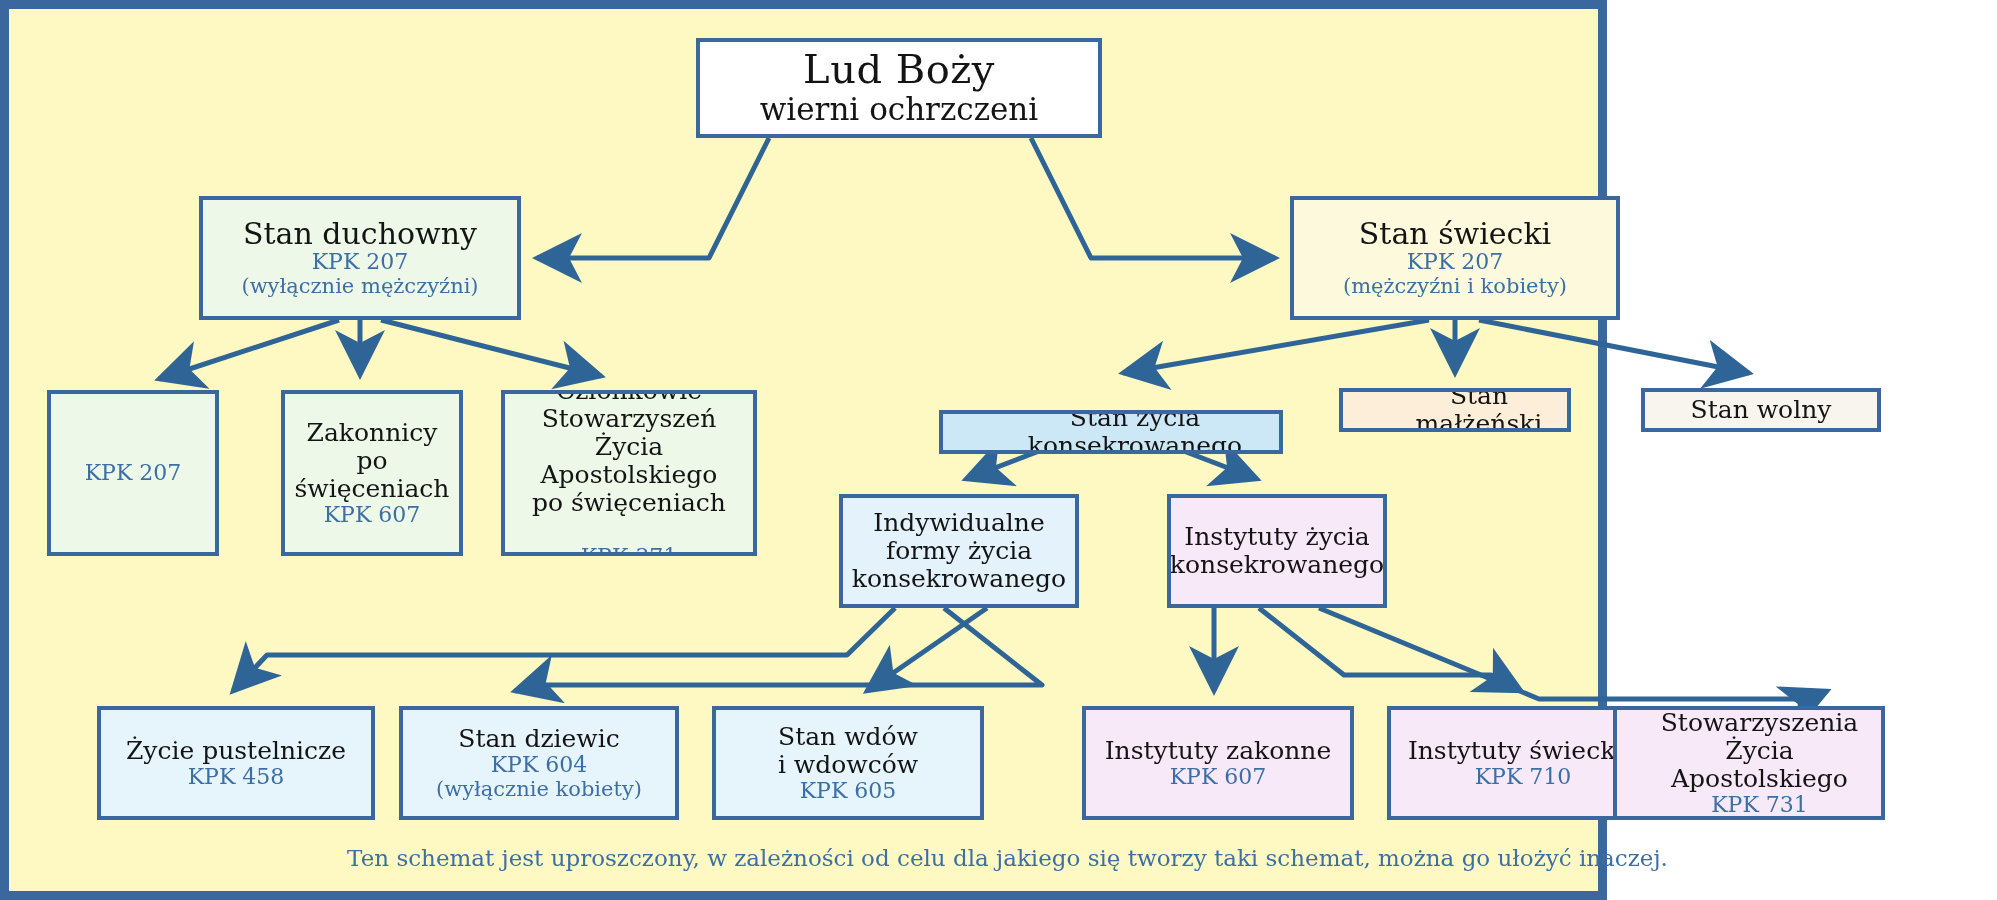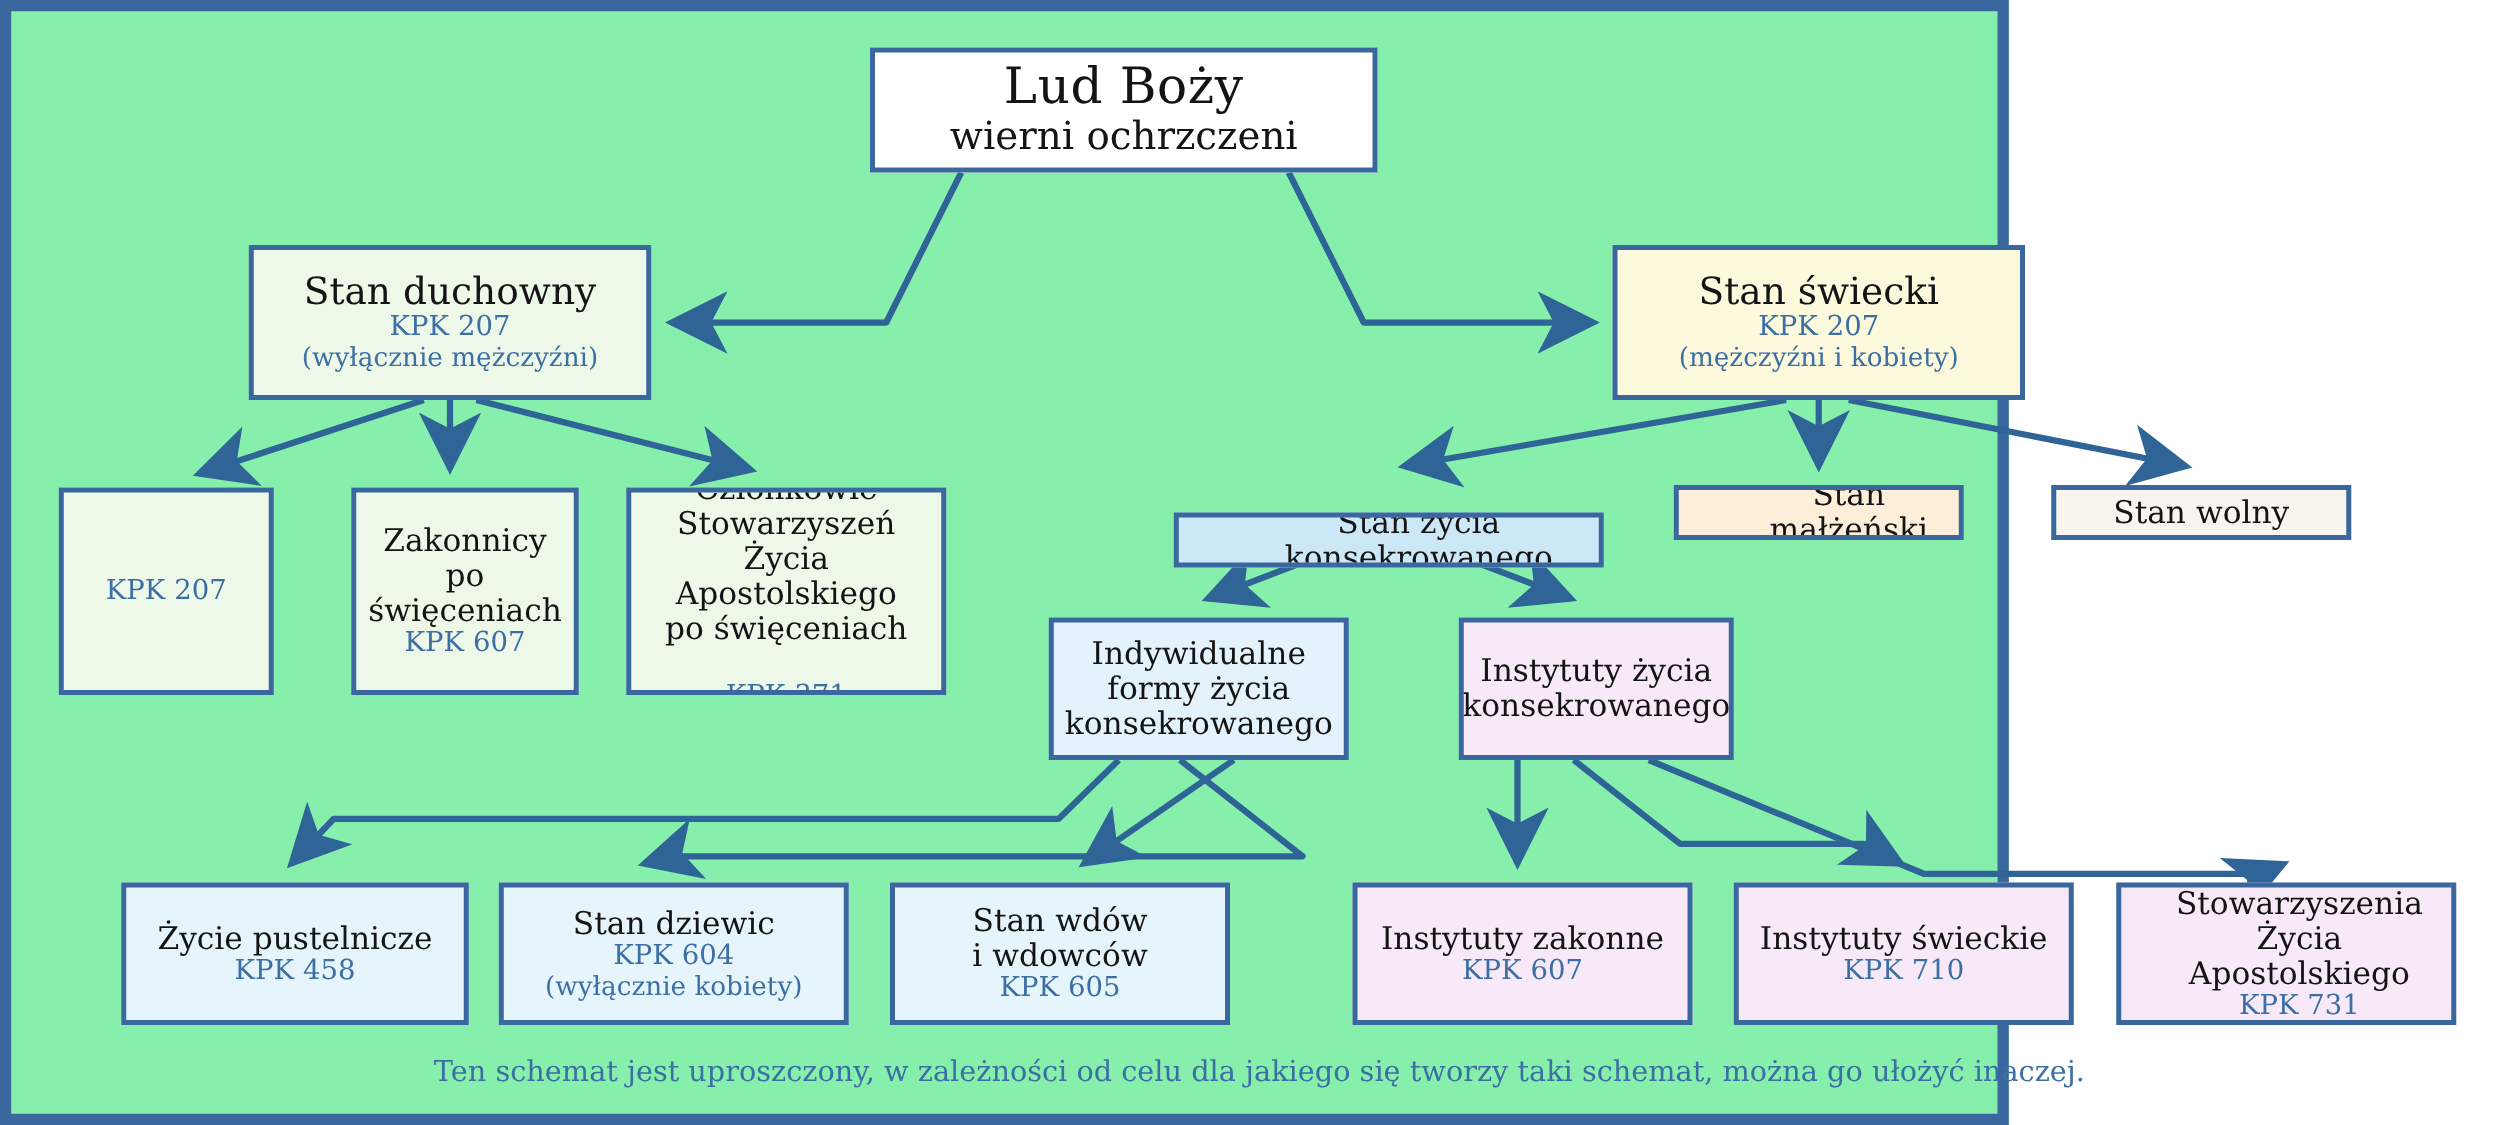--- a/index.html
+++ b/index.html
@@ -5,21 +5,21 @@
   html,body{margin:0;padding:0;background:#ffffff;}
   body{
     width:1997px;height:900px;
     font-family:"DejaVu Serif", serif;
     overflow:hidden;
   }
   #frame{
     position:absolute;left:0;top:0;width:1607px;height:900px;
     box-sizing:border-box;
     border:9px solid #39679e;
-    background:#86efac;
+    background:#fef9c3;
   }
   #canvas{position:absolute;left:0;top:0;width:1997px;height:900px;}
   svg#edges{position:absolute;left:0;top:0;width:1997px;height:900px;pointer-events:none;}
 
   .node{
     position:absolute;box-sizing:border-box;
     border:4px solid #39679e;
     display:flex;flex-direction:column;align-items:center;justify-content:center;
     text-align:center;
     color:#141414;
@@ -55,21 +55,21 @@
   
   #n-indy{left:830px;top:485px;width:240px;height:114px;background:#e4f3fb;}
   #n-inst{left:1158px;top:485px;width:220px;height:114px;background:#f7e9f7;}
 
   
   #n-pust{left:88px;top:697px;width:278px;height:114px;background:#e6f4fc;}
   #n-dzie{left:390px;top:697px;width:280px;height:114px;background:#e6f4fc;}
   #n-wdow{left:703px;top:697px;width:272px;height:114px;background:#e6f4fc;}
   #n-izak{left:1073px;top:697px;width:272px;height:114px;background:#f7e9f7;}
   #n-iswi{left:1378px;top:697px;width:272px;height:114px;background:#f7e9f7;}
-  #n-stow{left:1684px;top:697px;width:272px;height:114px;background:#f7e9f7;padding-left:21px;}
+  #n-stow{left:1604px;top:697px;width:272px;height:114px;background:#f7e9f7;padding-left:21px;}
 
   #footer{
     position:absolute;left:0;top:836px;width:1997px;
     text-align:center;font-size:23px;color:#3c6fa4;
     font-family:"DejaVu Serif", serif;
   }
 </style>
 </head>
 <body>
 

